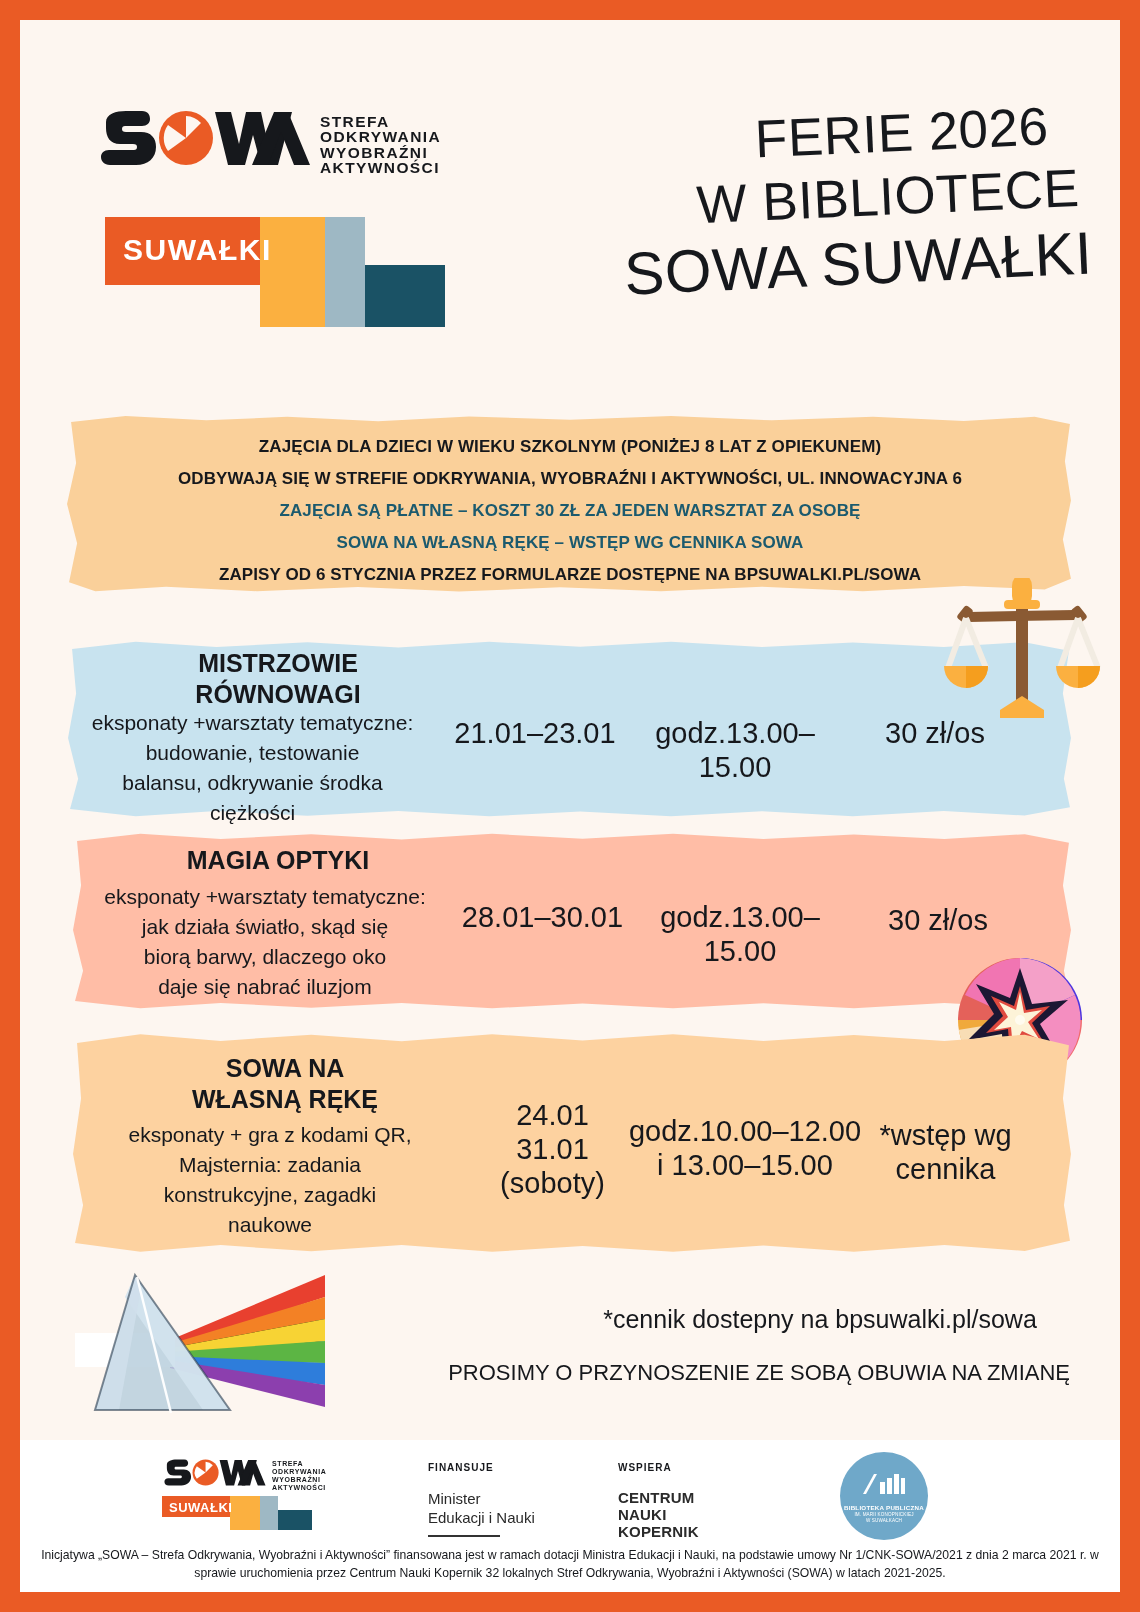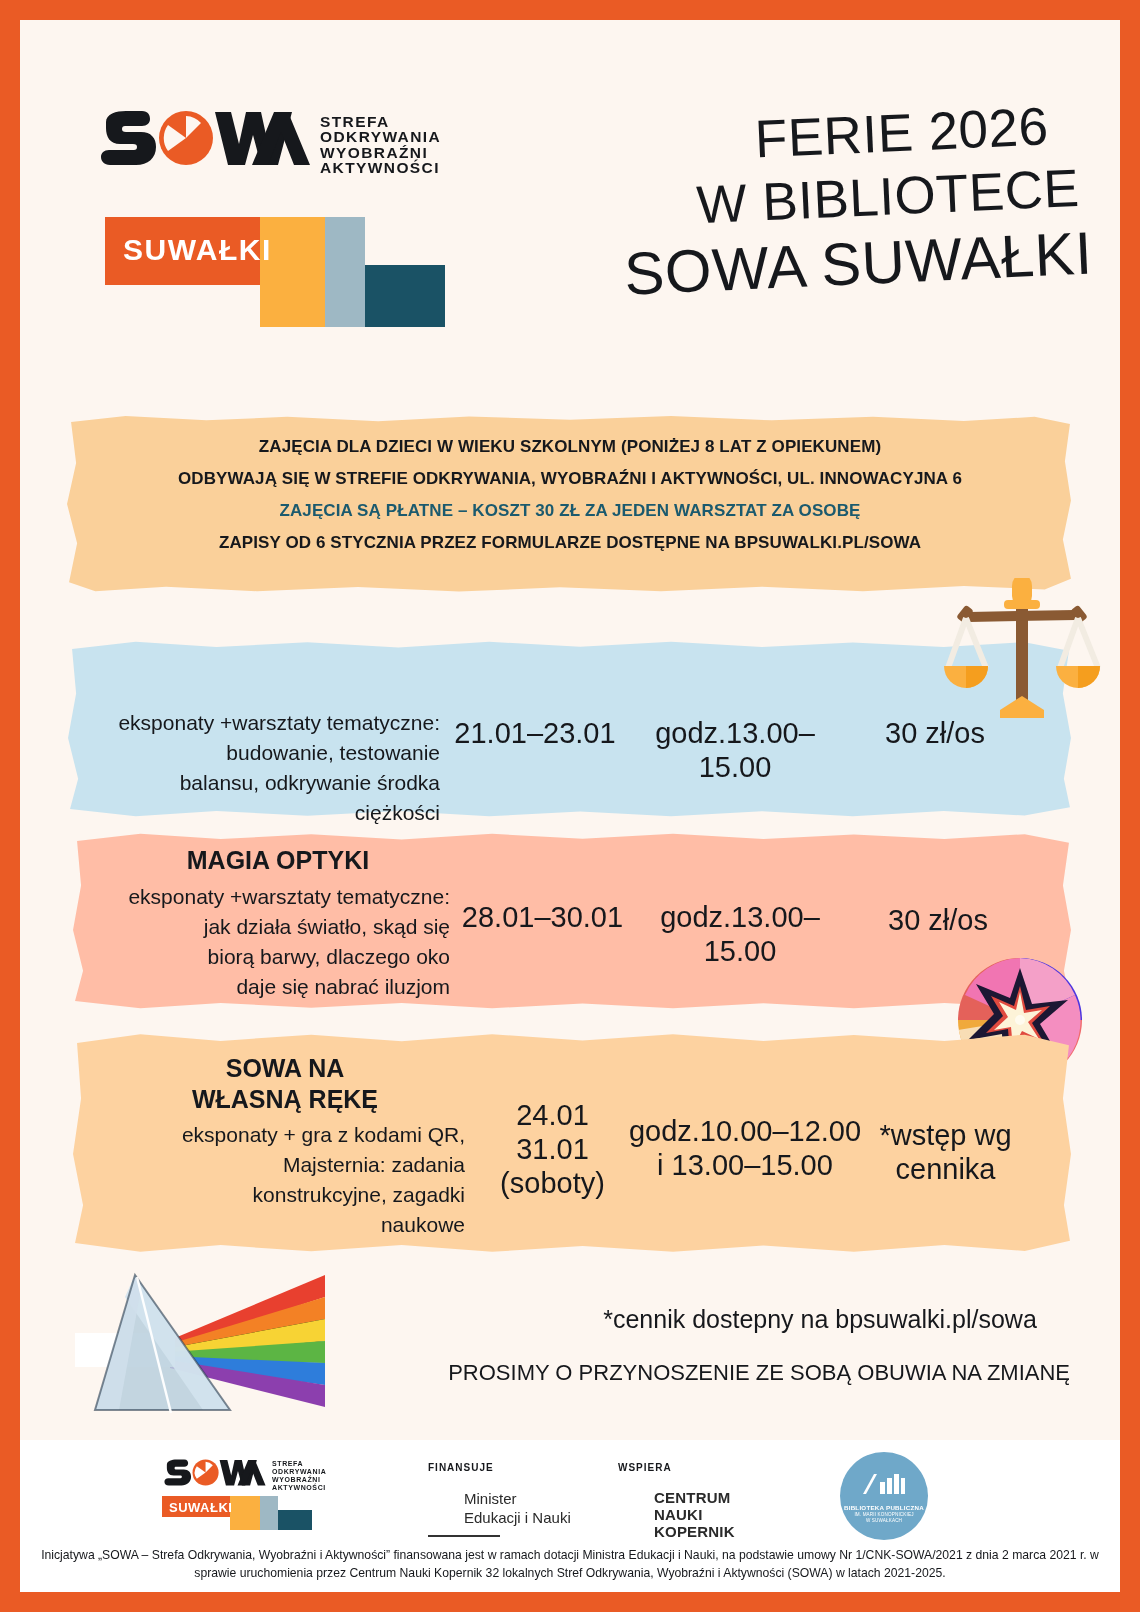--- a/index.html
+++ b/index.html
@@ -106,21 +106,21 @@
   .band.b2 { left: 50px; top: 812px;  width: 1005px; height: 178px; background: #ffbda6; }
   .band.b3 { left: 50px; top: 1012px; width: 1005px; height: 222px; background: #fdd2a0; }
 
   .band-title {
     position: absolute;
     font-size: 25px; font-weight: 800; color: #16181c;
     line-height: 31px; text-align: center;
   }
   .band-desc {
     position: absolute;
-    font-size: 21px; color: #16181c; line-height: 30px; text-align: right;
+    font-size: 21px; color: #16181c; line-height: 30px; text-align: center;
   }
   .band-cell {
     position: absolute;
     font-size: 29px; color: #16181c; line-height: 34px; text-align: center;
   }
 
   
   .b1-title { left: 108px; top: 628px; width: 300px; }
   .b1-desc  { left: 45px;  top: 688px; width: 375px; }
   .b1-date  { left: 420px; top: 696px; width: 190px; }
@@ -169,21 +169,21 @@
   .fb.amber { left:68px;top:0;  width:30px; height:34px; background:#fbb040; }
   .fb.steel { left:98px;top:0;  width:18px; height:34px; background:#9eb8c4; }
   .fb.navy  { left:116px;top:14px;width:34px;height:20px; background:#1a5265; }
   .f-suwalki-label {
     position:absolute; left:7px; top:4px; font-size:13px; font-weight:800;
     letter-spacing:.5px; color:#fff;
   }
 
   .f-col { position: absolute; }
   .f-kicker { font-size: 10px; font-weight: 800; letter-spacing: 1px; color:#16181c; }
-  .f-name { font-size: 15px; color:#2a2a2a; line-height: 19px; margin-top: 16px; margin-left: 36px; }
+  .f-name { font-size: 15px; color:#2a2a2a; line-height: 19px; margin-top: 16px; }
   .f-rule { width: 72px; height: 2px; background:#333; margin-top: 8px; }
   .f-min { left: 408px; top: 22px; }
   .f-cnk { left: 598px; top: 22px; }
   .f-cnk .f-name { font-size: 15px; font-weight: 800; line-height: 17px; letter-spacing:.2px; }
 
   .f-bib {
     position: absolute; left: 820px; top: 12px;
     width: 88px; height: 88px; border-radius: 50%;
     background: #6fa8c9;
     color: #fff; text-align: center;
@@ -238,24 +238,26 @@
     <div class="title-block">
       <div class="title-line t1">FERIE 2026</div>
       <div class="title-line t2">W BIBLIOTECE</div>
       <div class="title-line t3">SOWA SUWAŁKI</div>
     </div>
 
     <div class="info-box">
       <div class="info-line">ZAJĘCIA DLA DZIECI W WIEKU SZKOLNYM (PONIŻEJ 8 LAT Z OPIEKUNEM)</div>
       <div class="info-line">ODBYWAJĄ SIĘ W STREFIE ODKRYWANIA, WYOBRAŹNI I AKTYWNOŚCI, UL. INNOWACYJNA 6</div>
       <div class="info-line teal">ZAJĘCIA SĄ PŁATNE – KOSZT 30 ZŁ ZA JEDEN WARSZTAT ZA OSOBĘ</div>
+      <div class="info-line teal">SOWA NA WŁASNĄ RĘKĘ – WSTĘP WG CENNIKA SOWA</div>
       <div class="info-line">ZAPISY OD 6 STYCZNIA PRZEZ FORMULARZE DOSTĘPNE NA BPSUWALKI.PL/SOWA</div>
     </div>
 
     <div class="band b1"></div>
+    <div class="band-title b1-title">MISTRZOWIE<br>RÓWNOWAGI</div>
     <div class="band-desc b1-desc">eksponaty +warsztaty tematyczne:<br>budowanie, testowanie<br>balansu, odkrywanie środka<br>ciężkości</div>
     <div class="band-cell b1-date">21.01–23.01</div>
     <div class="band-cell b1-time">godz.13.00–15.00</div>
     <div class="band-cell b1-price">30 zł/os</div>
 
     <div class="scale">
       <svg width="160" height="145" viewBox="0 0 160 145">
         <rect x="74" y="28" width="12" height="100" fill="#8a5a33"></rect>
         <path d="M70 8 a10 12 0 0 1 20 0 v10 a10 10 0 0 1 -20 0 z" fill="#fbb040"></path>
         <rect x="62" y="22" width="36" height="9" rx="4" fill="#fbb040"></rect>

